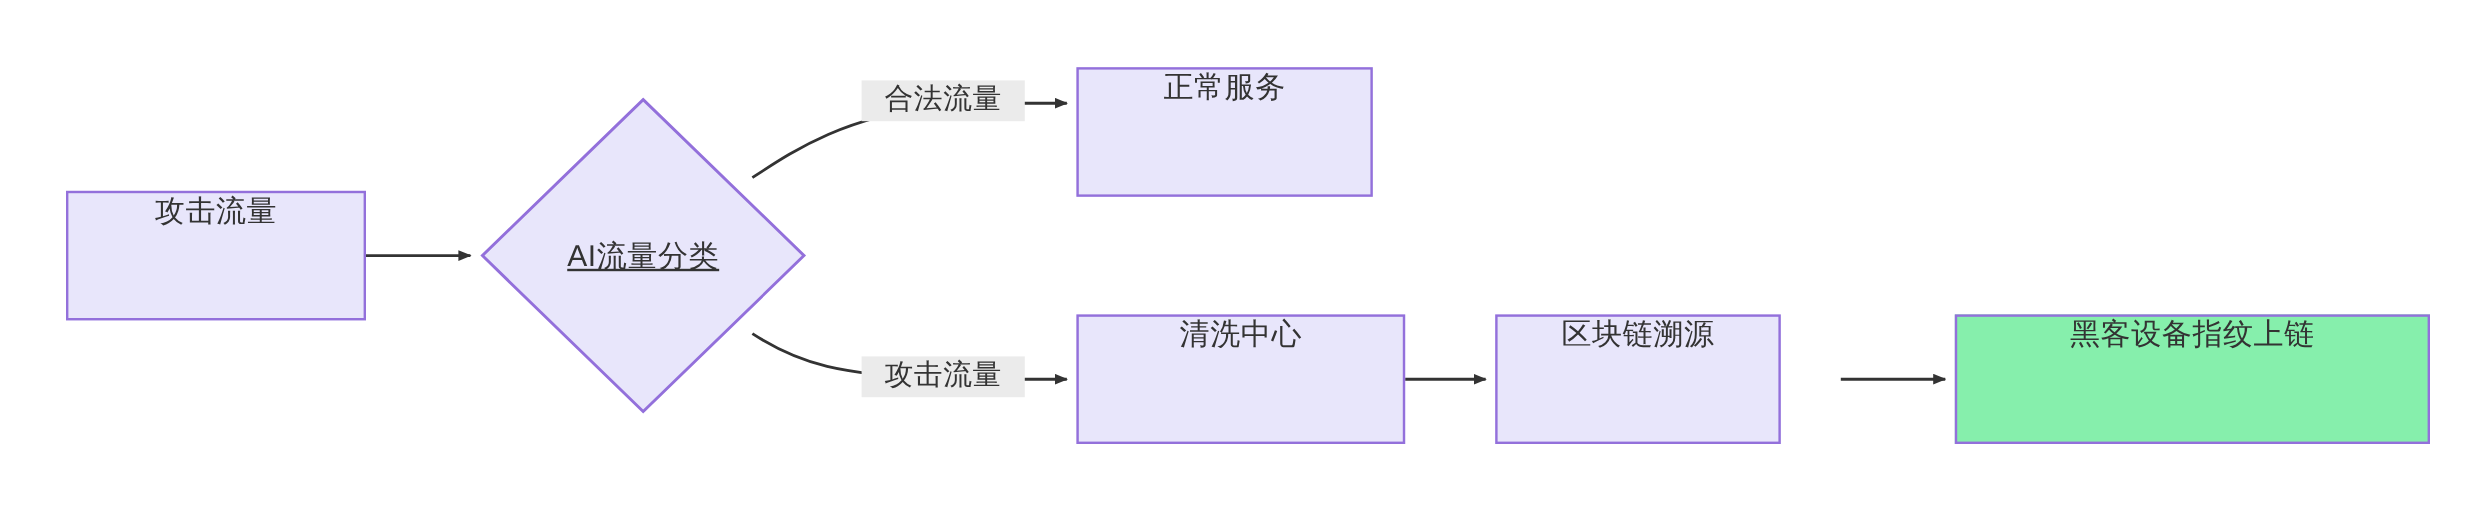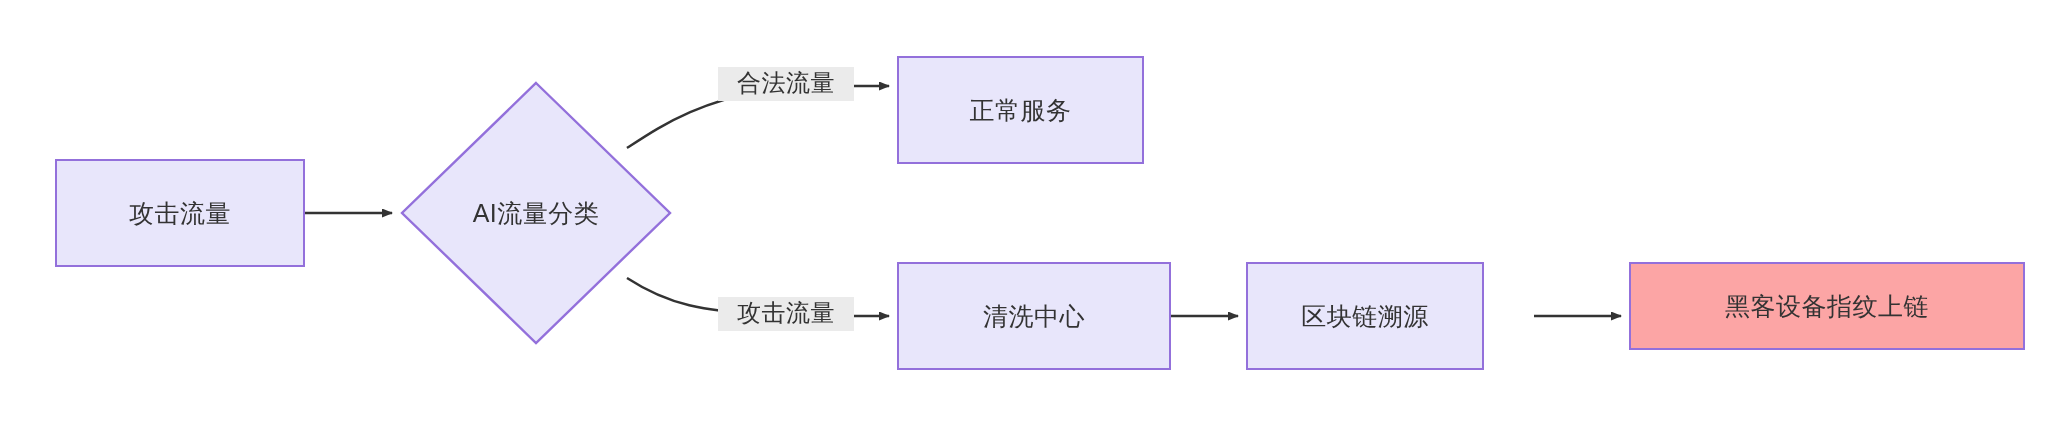--- a/index.html
+++ b/index.html
@@ -23,21 +23,20 @@
     left: 0;
     top: 0;
     width: 2057px;
     height: 428px;
     pointer-events: none;
   }
   .node {
     position: absolute;
     box-sizing: border-box;
     display: flex;
-    align-items: center;
     justify-content: center;
     background: #e8e6fb;
     border: 2px solid #c2410c;
     color: #333333;
     font-size: 25px;
     line-height: 1.2;
     white-space: nowrap;
     letter-spacing: 0.5px;
   }
   .node-label {
@@ -115,36 +114,36 @@
   </svg>
 
   <div class="node" style="left: 55px; top: 159px; width: 250px; height: 108px; background: rgb(232, 230, 251); border-color: rgb(147, 112, 219); color: rgb(51, 51, 51);">
     <span class="node-label">攻击流量</span>
   </div>
 
   <div class="decision" style="left: 400px; top: 81px; width: 272px; height: 264px;">
     <svg class="diamond-shape" viewBox="0 0 272 264" preserveAspectRatio="none" xmlns="http://www.w3.org/2000/svg">
       <polygon points="136,2 270,132 136,262 2,132" fill="#e8e6fb" stroke="#9370db" stroke-width="2.4"></polygon>
     </svg>
-    <span class="node-label" style="color: rgb(51, 51, 51);">AI流量分类</span>
+    <span class="node-label" style="color: rgb(51, 51, 51); text-decoration: underline;">AI流量分类</span>
   </div>
 
   <div class="node" style="left: 897px; top: 56px; width: 247px; height: 108px; background: rgb(232, 230, 251); border-color: rgb(147, 112, 219); color: rgb(51, 51, 51);">
     <span class="node-label">正常服务</span>
   </div>
 
   <div class="node" style="left: 897px; top: 262px; width: 274px; height: 108px; background: rgb(232, 230, 251); border-color: rgb(147, 112, 219); color: rgb(51, 51, 51);">
     <span class="node-label">清洗中心</span>
   </div>
 
   <div class="node" style="left: 1246px; top: 262px; width: 238px; height: 108px; background: rgb(232, 230, 251); border-color: rgb(147, 112, 219); color: rgb(51, 51, 51);">
     <span class="node-label">区块链溯源</span>
   </div>
 
-  <div class="node" style="left: 1629px; top: 262px; width: 396px; height: 88px; background: #fca5a5; border-color: rgb(147, 112, 219); color: rgb(51, 51, 51);">
+  <div class="node" style="left: 1629px; top: 262px; width: 396px; height: 108px; background: #86efac; border-color: rgb(147, 112, 219); color: rgb(51, 51, 51);">
     <span class="node-label">黑客设备指纹上链</span>
   </div>
 
   <div class="edge-label" style="left: 718px; top: 67px; width: 136px; height: 34px; background: rgb(235, 235, 235); color: rgb(51, 51, 51);">合法流量</div>
 
   <div class="edge-label" style="left: 718px; top: 297px; width: 136px; height: 34px; background: rgb(235, 235, 235); color: rgb(51, 51, 51);">攻击流量</div>
 
 </div>
 
 </body></html>

